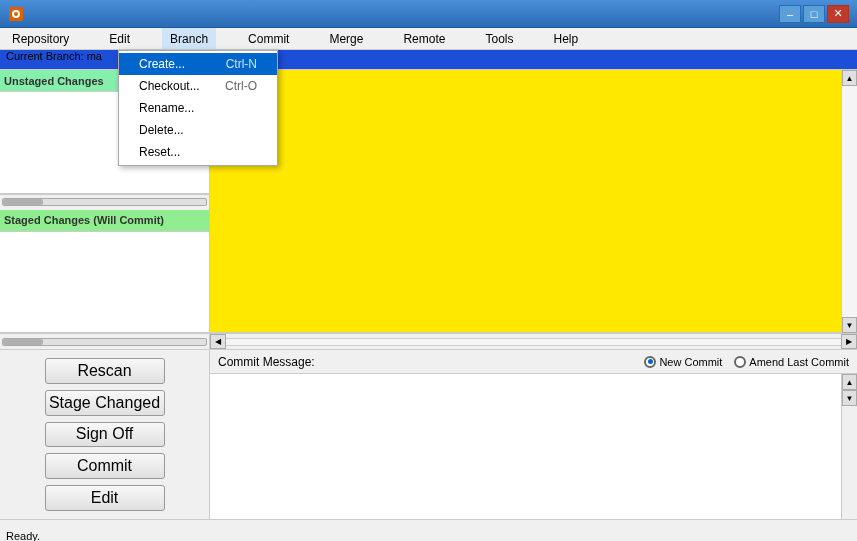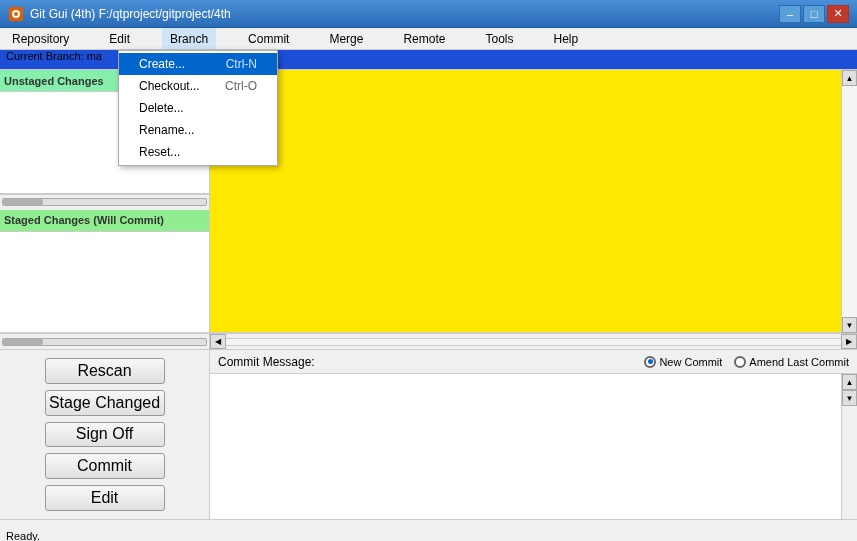--- a/index.html
+++ b/index.html
@@ -351,21 +351,20 @@
 </head>
 <body>
 
 <div class="title-bar">
   <div class="title-bar-left">
     <svg class="title-icon" viewBox="0 0 16 16">
       <rect x="1" y="1" width="14" height="14" rx="2" fill="#e06000"></rect>
       <circle cx="8" cy="8" r="4" fill="white"></circle>
       <circle cx="8" cy="8" r="2" fill="#e06000"></circle>
     </svg>
-    <span class="title-text">Git Gui (4th) F:/qtproject/gitproject/4th</span>
   </div>
   <div class="title-buttons">
     <button class="title-btn">–</button>
     <button class="title-btn">□</button>
     <button class="title-btn close">✕</button>
   </div>
 </div>
 
 <div class="menu-bar">
   <div class="menu-item">
@@ -396,24 +395,24 @@
   <div class="dropdown-menu">
     <div class="dropdown-item">
       <span>Create...</span>
       <span class="dropdown-shortcut">Ctrl-N</span>
     </div>
     <div class="dropdown-item">
       <span>Checkout...</span>
       <span class="dropdown-shortcut">Ctrl-O</span>
     </div>
     <div class="dropdown-item">
+      <span>Rename...</span>
+    </div>
+    <div class="dropdown-item">
       <span>Delete...</span>
-    </div>
-    <div class="dropdown-item">
-      <span>Rename...</span>
     </div>
     <div class="dropdown-item">
       <span>Reset...</span>
     </div>
   </div>
 </div>
 
 <div class="status-bar">
   <span>Current Branch: ma</span>
 </div>

